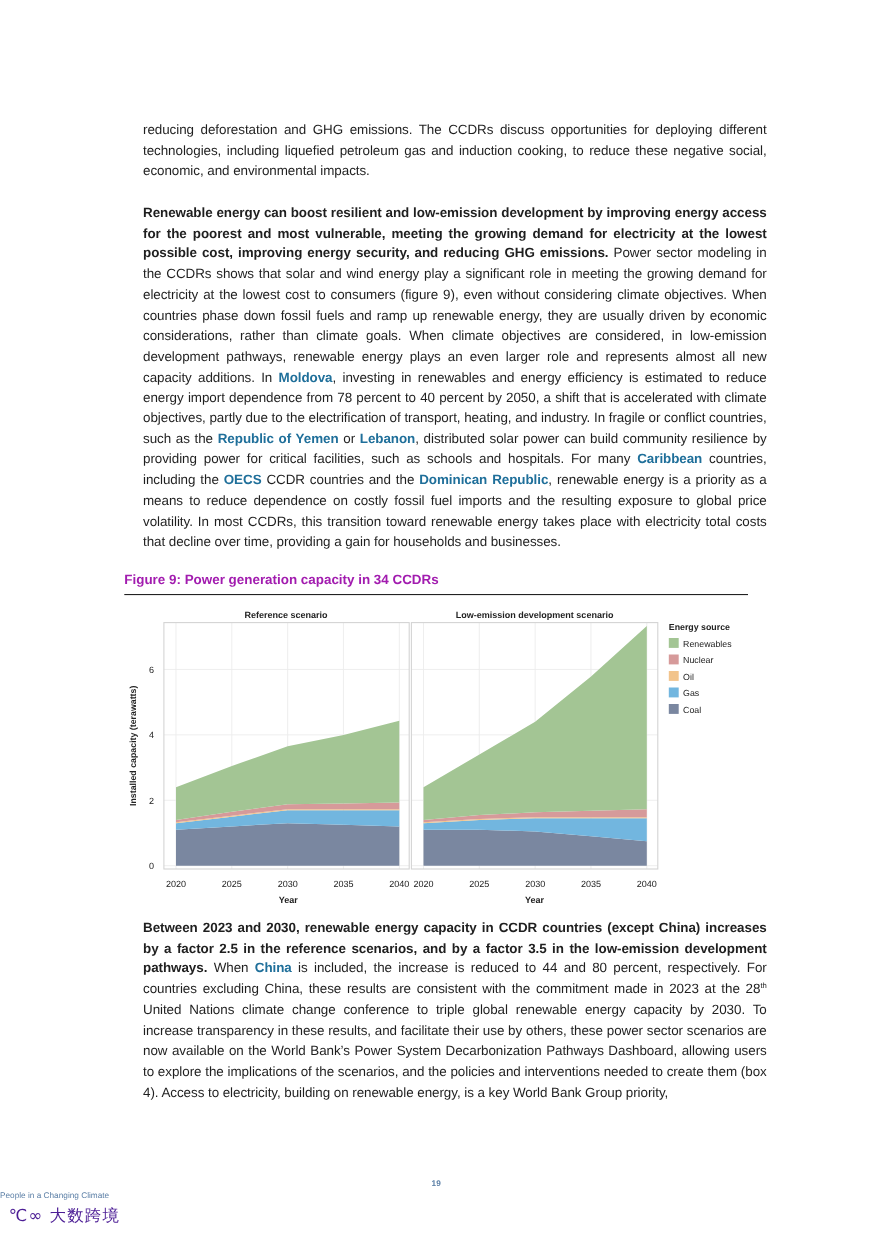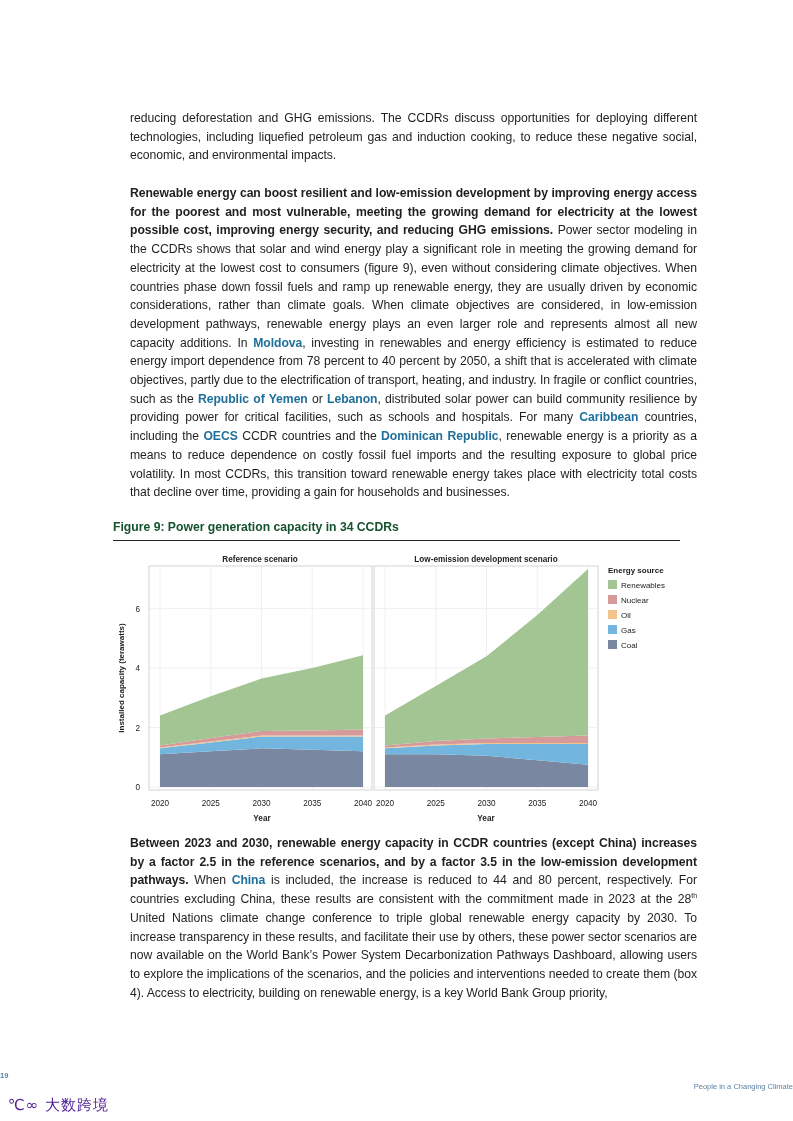--- a/index.html
+++ b/index.html
@@ -7,27 +7,27 @@
          font-family: "Liberation Sans", sans-serif; color: #1f1f1f; }
   .para { position: absolute; left: 130px; width: 567px; font-size: 12.2px;
           line-height: 18.7px; text-align: justify; margin: 0; letter-spacing: -0.05px; }
   .para b { font-weight: bold; }
   .link { color: #1f6f9a; font-weight: bold; }
   #p1 { top: 109px; }
   #p2 { top: 184px; }
   #p3 { top: 834px; }
   sup { font-size: 7px; line-height: 0; vertical-align: super; }
   .fig-title { position: absolute; left: 113px; top: 520px; font-size: 12.2px;
-               font-weight: bold; color: #14532d; margin: 0; }
+               font-weight: bold; color: #a21caf; margin: 0; }
   .fig-rule { position: absolute; left: 113px; top: 540px; width: 567px; height: 1px;
               background: #222; }
   #chart { position: absolute; left: 110px; top: 548px; }
-  .footer-num { position: absolute; left: 0; width: 793px; top: 1071px; text-align: left;
+  .footer-num { position: absolute; left: 0; width: 793px; top: 1071px; text-align: center;
                 font-size: 7.5px; color: #5b7fa6; font-weight: bold; }
-  .footer-title { position: absolute; left: 0; width: 793px; top: 1082px; text-align: right;
+  .footer-title { position: absolute; left: 0; width: 793px; top: 1082px; text-align: left;
                   font-size: 7.5px; color: #5b7fa6; }
   .watermark { position: absolute; left: 8px; top: 1096px; font-size: 15px; color: #4c1d95;
                font-family: "DejaVu Sans", sans-serif; letter-spacing: 1px; }
   svg text { font-family: "Liberation Sans", sans-serif; }
 </style>
 </head>
 <body>
 
 <p class="para" id="p1">
   <span>reducing deforestation and GHG emissions. The CCDRs discuss opportunities for deploying different technologies, including liquefied petroleum gas and induction cooking, to reduce these negative social, economic, and environmental impacts.</span>

